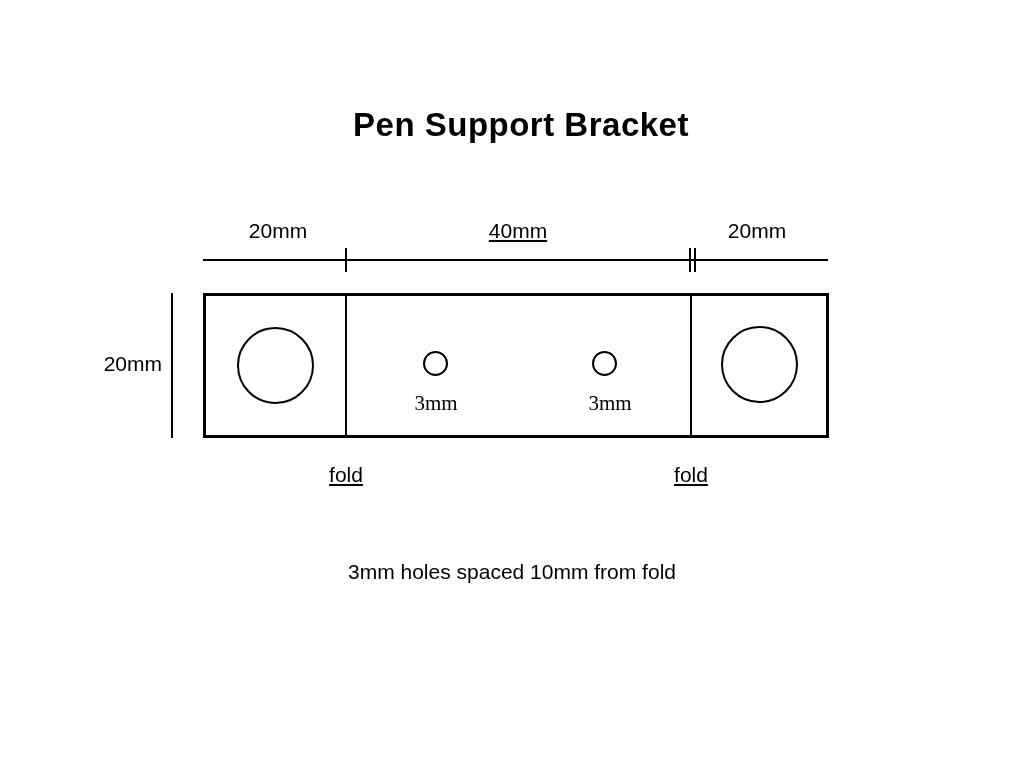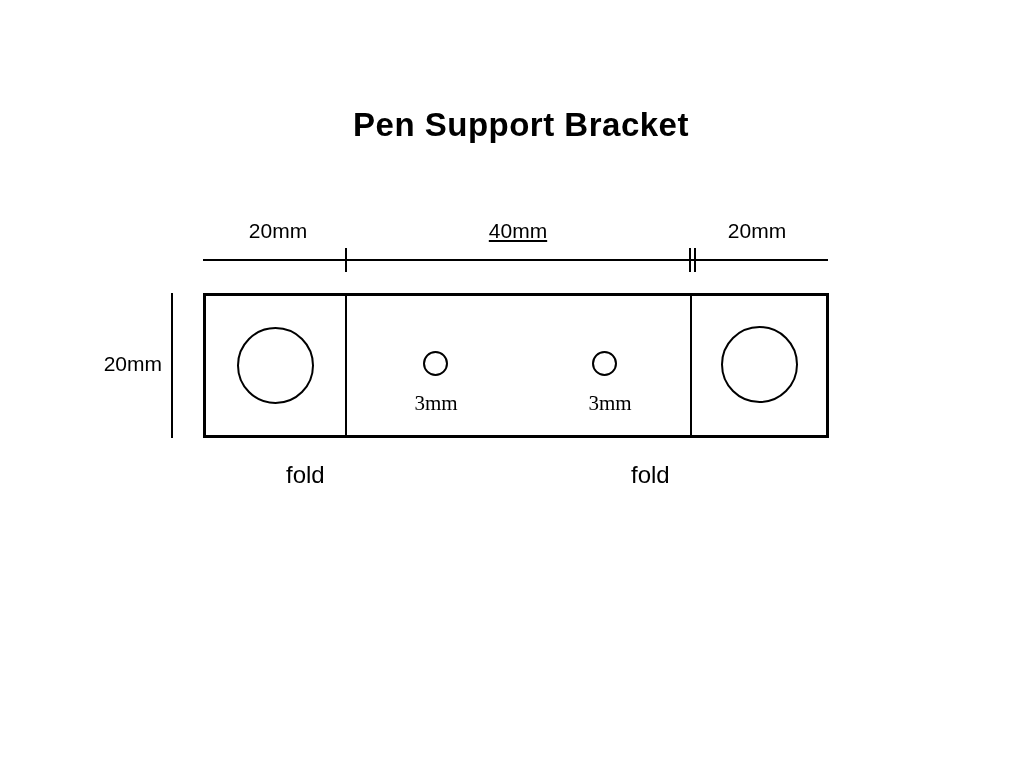--- a/index.html
+++ b/index.html
@@ -119,24 +119,25 @@
     line-height: 26px;
     text-align: center;
     white-space: nowrap;
     font-family: Liberation Serif, serif;
   }
   #hole-label-left  { left: 376px; top: 390px; width: 120px; }
   #hole-label-right { left: 550px; top: 390px; width: 120px; }
 
   
   .fold-caption {
-    font-size: 24px;
+    font-size: 21px;
     line-height: 26px;
-    text-align: left;
+    text-align: center;
     white-space: nowrap;
+    text-decoration: underline;
   }
   #fold-caption-left  { left: 286px; top: 462px; width: 120px; }
   #fold-caption-right { left: 631px; top: 462px; width: 120px; }
 
   
   .note {
     left: 0;
     width: 1024px;
     text-align: center;
     font-size: 21px;
@@ -174,14 +175,15 @@
   <div class="abs hole hole-large" id="hole-large-right"></div>
   <div class="abs hole hole-small" id="hole-small-left"></div>
   <div class="abs hole hole-small" id="hole-small-right"></div>
 
   <div class="abs hole-label" id="hole-label-left">3mm</div>
   <div class="abs hole-label" id="hole-label-right">3mm</div>
 
   <div class="abs fold-caption" id="fold-caption-left">fold</div>
   <div class="abs fold-caption" id="fold-caption-right">fold</div>
 
+  <div class="abs note" id="note-1">3mm holes spaced 10mm from fold</div>
 
 </div>
 
 </body></html>

